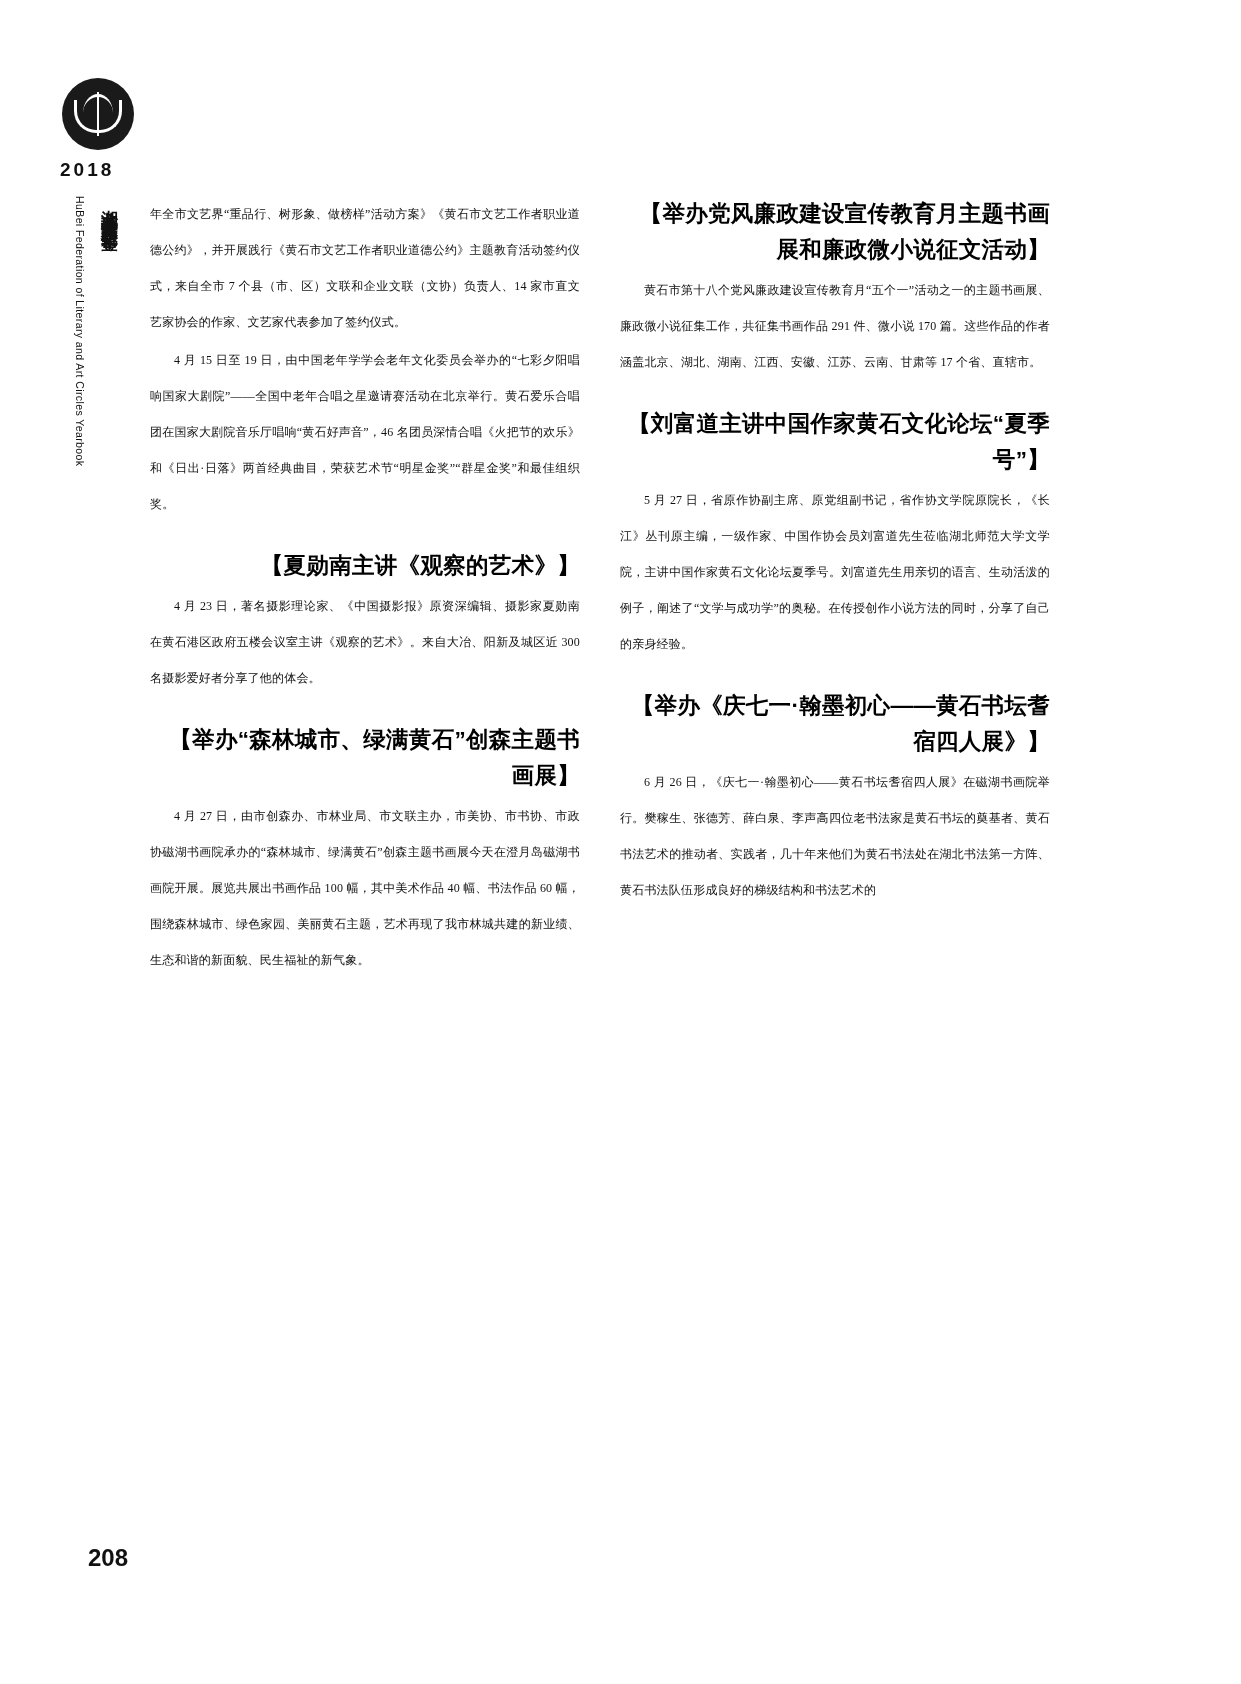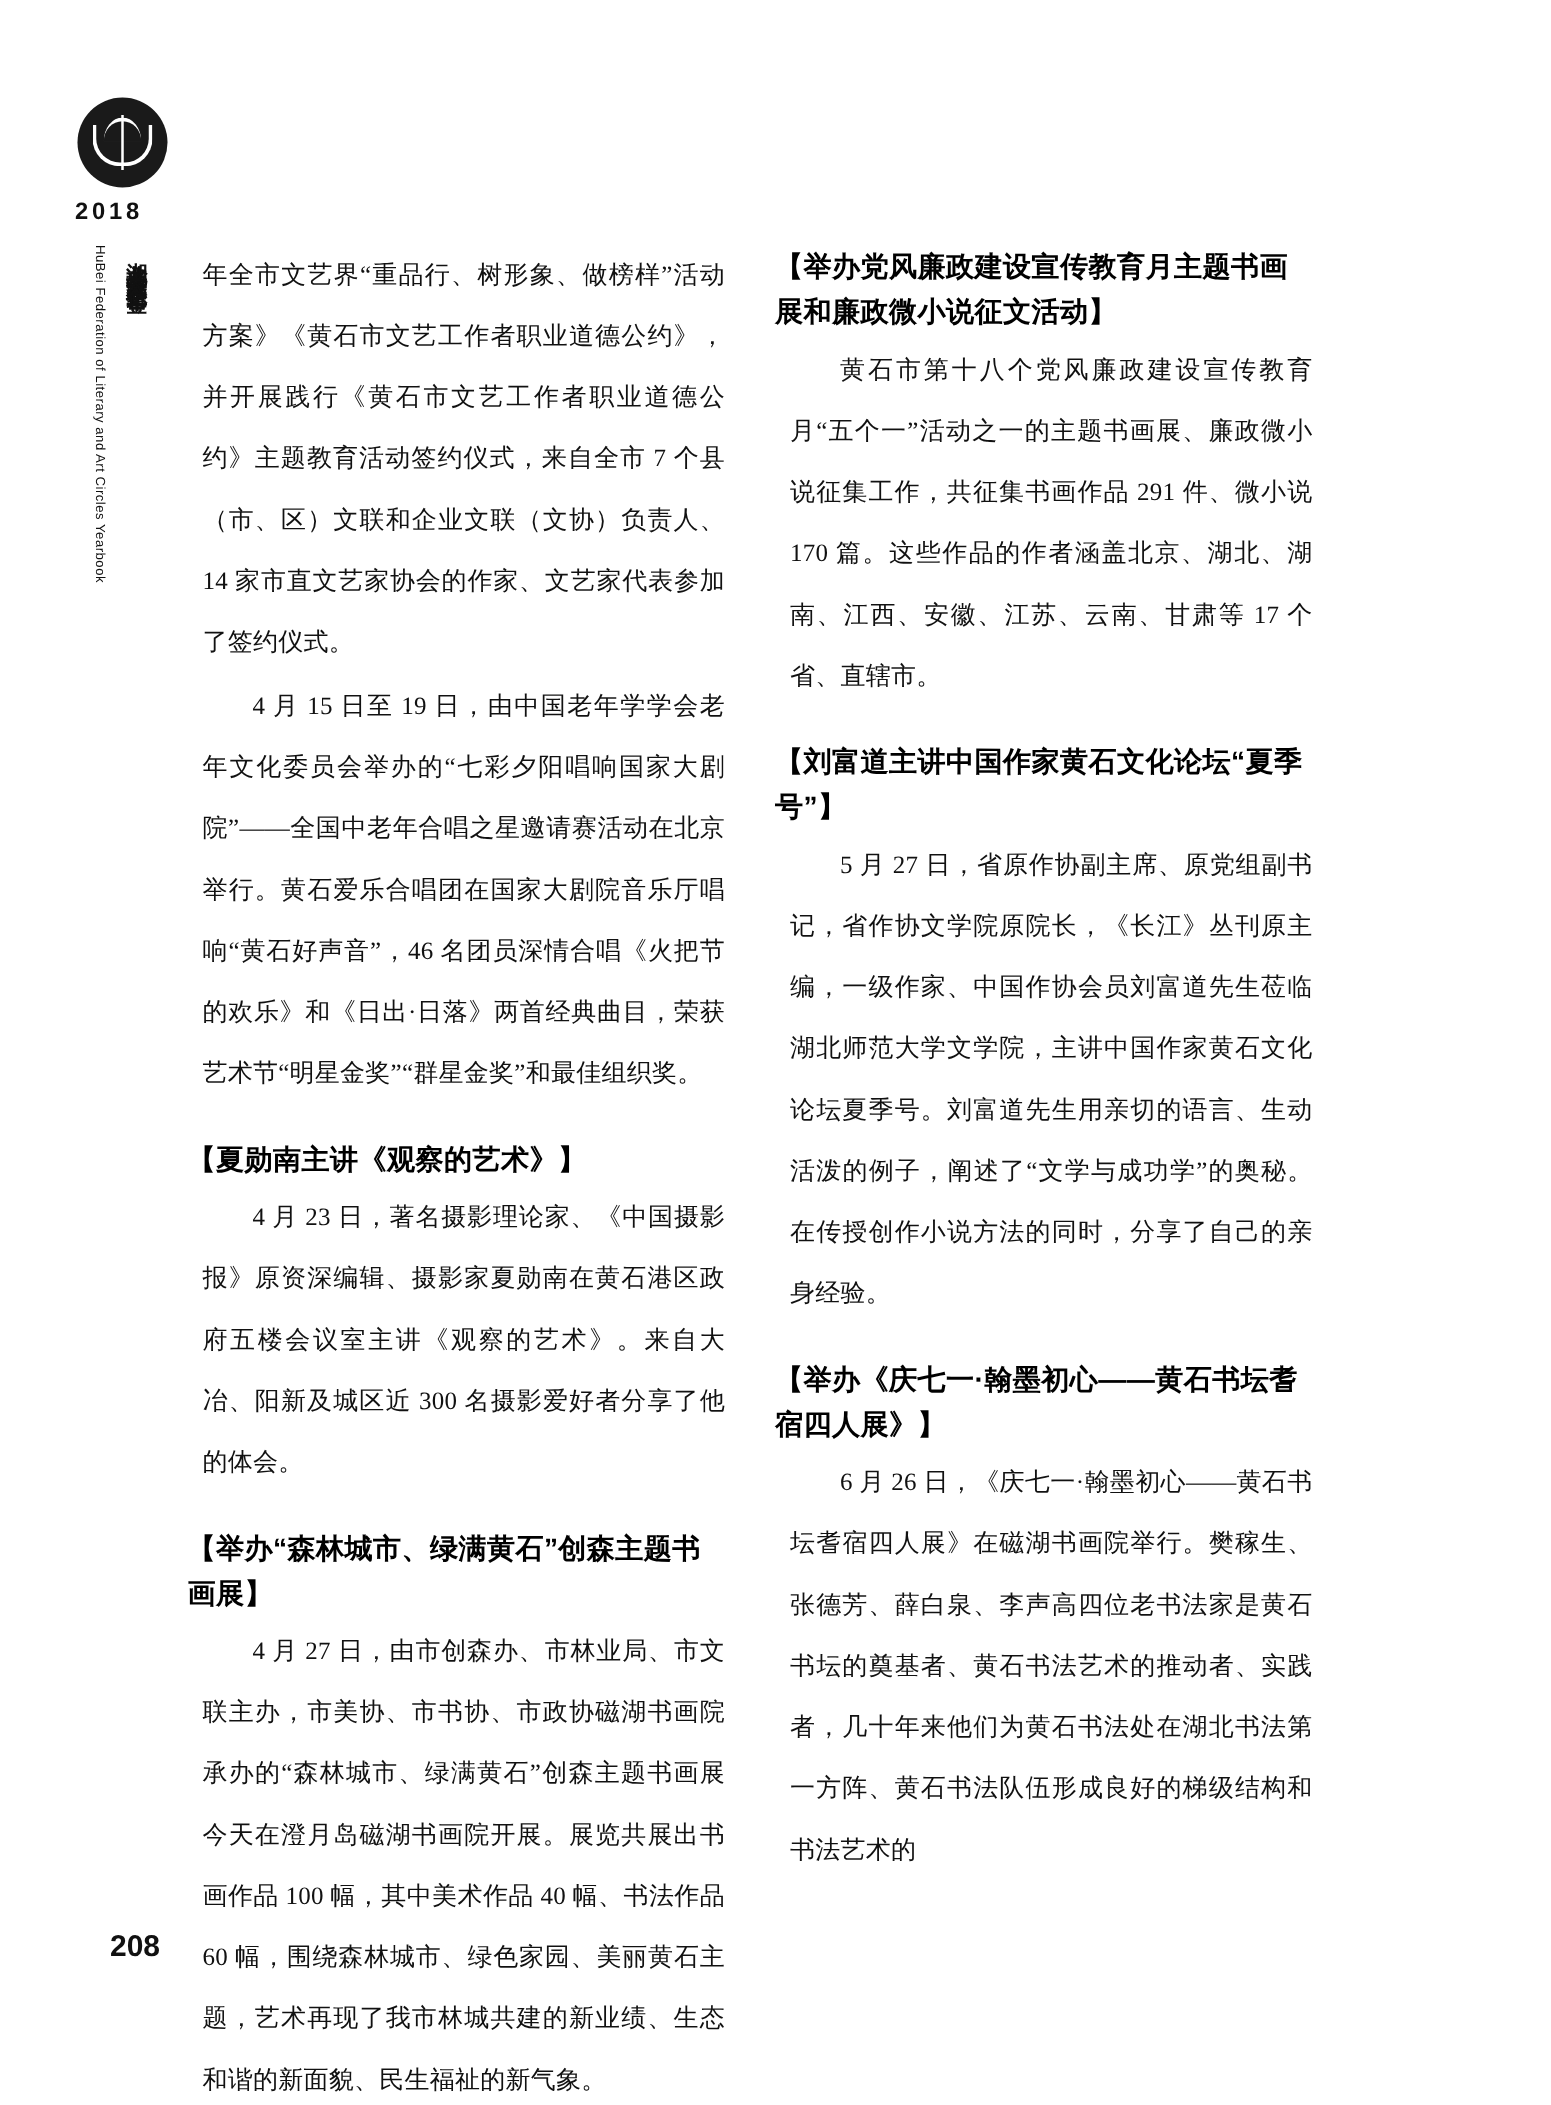--- a/index.html
+++ b/index.html
@@ -124,29 +124,30 @@
   .col-right { left: 620px; }
 
   .sec-head {
     font-family: "Liberation Sans", "DejaVu Sans", sans-serif;
     font-weight: bold;
     font-size: 22.5px;
     line-height: 36px;
     letter-spacing: 0.3px;
     margin: 26px 0 4px 0;
     color: #000000;
+    text-align: right;
   }
   .col > .sec-head:first-child { margin-top: 0; }
 
   p.body {
-    font-size: 20px;
-    line-height: 49px;
+    font-size: 12px;
+    line-height: 36px;
     text-align: justify;
     text-justify: inter-ideograph;
-    margin: 0 0 2px 12px;
+    margin: 0 0 2px 0;
     text-indent: 2em;
     letter-spacing: 0.2px;
   }
   p.body.cont { text-indent: 0; }
 
   
   .folio {
     position: absolute;
     left: 88px;
     bottom: 112px;

